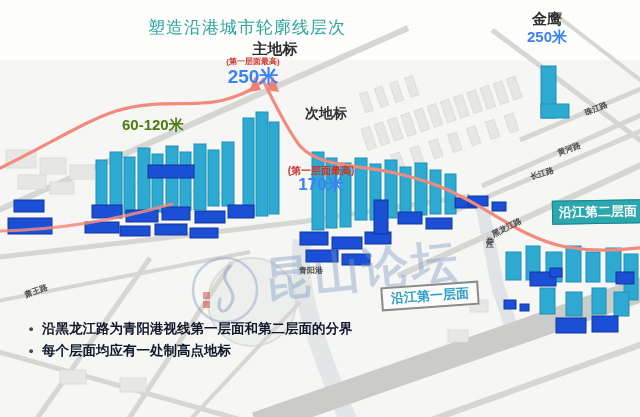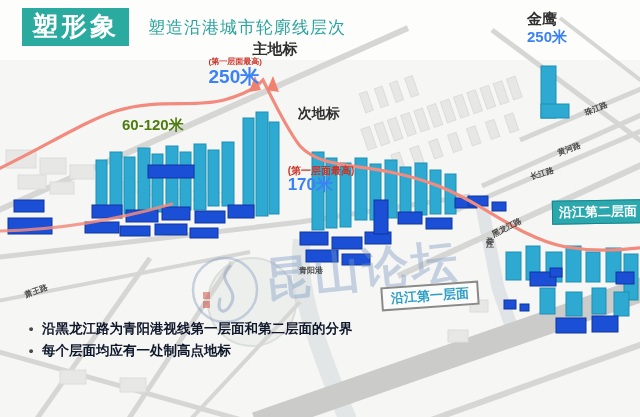--- a/index.html
+++ b/index.html
@@ -4,21 +4,21 @@
 <style>
   html,body{margin:0;padding:0;background:#ffffff;font-family:"Liberation Sans","DejaVu Sans",sans-serif;}
   .stage{position:relative;width:640px;height:417px;overflow:hidden;background:#fdfdfc;}
   .stage svg{position:absolute;left:0;top:0;}
   .abs{position:absolute;white-space:nowrap;}
   
   .logo{left:22px;top:8px;background:#2BAB9F;color:#ffffff;font-size:26px;font-weight:bold;
         padding:3px 10px 5px 10px;letter-spacing:3px;line-height:30px;}
   .title{left:148px;top:16px;color:#2BA49E;font-size:17px;font-weight:normal;letter-spacing:1px;}
   
-  .lmk{transform:translateX(-50%);}
+  .lmk{text-align:center;transform:translateX(-50%);}
   .lmk .nm{font-weight:bold;color:#2f2f2f;}
   .lmk .nt{color:#CC3327;font-weight:bold;}
   .lmk .ht{font-weight:bold;color:#3b82f6;}
   .lmk-main{left:253px;top:40px;}
   .lmk-main .nm{font-size:15px;line-height:17px;margin-left:44px;}
   .lmk-main .nt{font-size:8px;line-height:9px;}
   .lmk-main .ht{font-size:19px;line-height:21px;}
   .lmk-sec{left:321px;top:105px;}
   .lmk-sec .nm{font-size:14px;line-height:16px;margin-left:10px;}
   .lmk-sec .nt{font-size:10px;line-height:9px;margin-top:45px;}
@@ -213,21 +213,20 @@
     <g>
       <circle cx="225" cy="290" r="32" fill="none" stroke="rgba(140,160,195,0.45)" stroke-width="2.5"></circle>
       <path d="M 230,266 C 214,282 240,288 231,304 C 225,316 216,312 220,299" fill="none" stroke="rgba(140,160,195,0.5)" stroke-width="3" stroke-linecap="round"></path>
       <rect x="203" y="292" width="7" height="7" fill="rgba(205,70,55,0.5)"></rect>
       <rect x="203" y="301" width="7" height="7" fill="rgba(205,70,55,0.5)"></rect>
     </g>
   </svg>
 
   <div class="abs wmark">昆山论坛</div>
 
-  <div class="abs logo">塑形象</div>
 
   <div class="abs title">塑造沿港城市轮廓线层次</div>
 
   <div class="abs lmk lmk-main">
     <div class="nm">主地标</div>
     <div class="nt">(第一层面最高)</div>
     <div class="ht">250米</div>
   </div>
 
   <div class="abs lmk lmk-sec">

